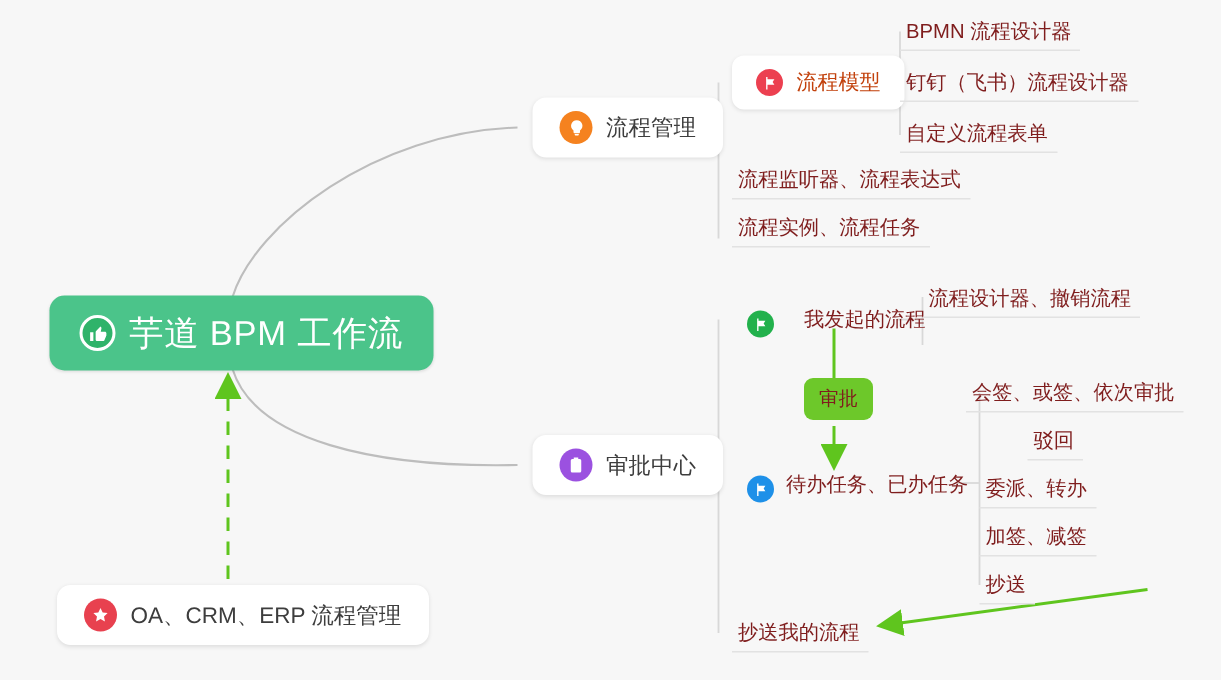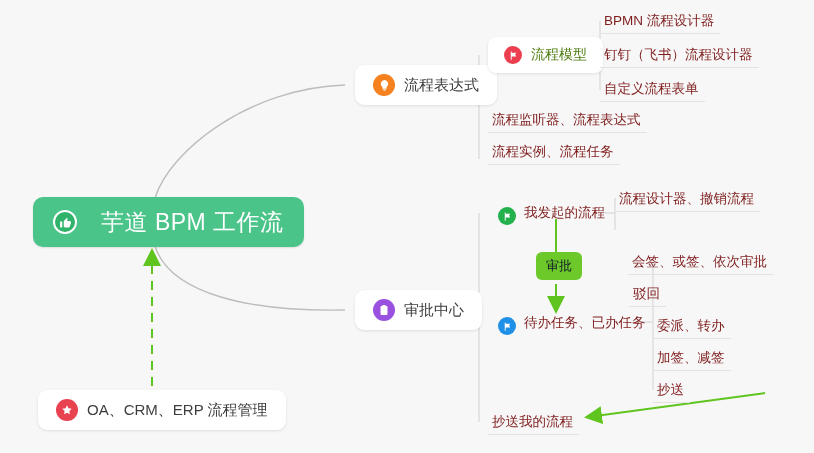--- a/index.html
+++ b/index.html
@@ -42,33 +42,33 @@
     background: #4bc48a;
     border-radius: 10px;
     padding: 0 20px;
     height: 50px;
     box-shadow: 0 1px 2px rgba(0,0,0,0.10);
   }
   .root-label {
     color: #ffffff;
     font-size: 23px;
     letter-spacing: 0.5px;
-    margin-left: 24px;
+    margin-left: 9px;
   }
 
   
   .card-node {
     background: #ffffff;
     border-radius: 8px;
     height: 36px;
     padding: 0 16px;
     box-shadow: 0 1px 3px rgba(0,0,0,0.10);
   }
   .card-label {
-    color: #4d7c0f;
+    color: #c2410c;
     font-size: 14px;
     margin-left: 9px;
   }
   .card-node.big {
     height: 40px;
     padding: 0 18px;
     border-radius: 9px;
   }
   .card-node.big .card-label {
     font-size: 15px;
@@ -127,21 +127,21 @@
 
   
   .tag-node {
     background: #6dc82a;
     border-radius: 6px;
     height: 28px;
     padding: 0 10px;
     justify-content: center;
   }
   .tag-label {
-    color: #0f172a;
+    color: #7f1d1d;
     font-size: 13px;
     font-family: Liberation Mono, monospace;
   }
 </style>
 </head>
 <body>
 
 <div id="canvas">
 
   <svg id="wires" viewBox="0 0 814 453" xmlns="http://www.w3.org/2000/svg">
@@ -189,21 +189,21 @@
     </span>
     <span class="root-label">芋道 BPM 工作流</span>
   </div>
 
   <div class="node card-node big" style="left:355px; top:65px;">
     <span class="ic ic-lg ic-orange">
       <svg width="13" height="13" viewBox="0 0 24 24" fill="#ffffff">
         <path d="M12 2a7 7 0 0 0-4 12.7V17a1 1 0 0 0 1 1h6a1 1 0 0 0 1-1v-2.3A7 7 0 0 0 12 2zM9.5 19h5v1a1 1 0 0 1-1 1h-3a1 1 0 0 1-1-1v-1z"></path>
       </svg>
     </span>
-    <span class="card-label">流程表达式</span>
+    <span class="card-label">流程管理</span>
   </div>
 
   <div class="node card-node" style="left:488px; top:37px;">
     <span class="ic ic-red">
       <svg width="11" height="11" viewBox="0 0 24 24" fill="#ffffff">
         <path d="M6 3v18h2v-7h10l-2.5-4L18 6H8V3z"></path>
       </svg>
     </span>
     <span class="card-label">流程模型</span>
   </div>
@@ -227,21 +227,21 @@
 
   <div class="node card-node big" style="left:355px; top:290px;">
     <span class="ic ic-lg ic-purple">
       <svg width="12" height="12" viewBox="0 0 24 24" fill="#ffffff">
         <path d="M9 2h6v2h2a2 2 0 0 1 2 2v14a2 2 0 0 1-2 2H7a2 2 0 0 1-2-2V6a2 2 0 0 1 2-2h2V2zm0 4v1h6V6h2v14H7V6h2z"></path>
       </svg>
     </span>
     <span class="card-label">审批中心</span>
   </div>
 
-  <div class="node text-node with-icon no-rule" style="left:494px; top:199px;">
+  <div class="node text-node with-icon no-rule" style="left:494px; top:199px;gap:12px;">
     <span class="ic ic-green">
       <svg width="11" height="11" viewBox="0 0 24 24" fill="#ffffff">
         <path d="M6 3v18h2v-7h10l-2.5-4L18 6H8V3z"></path>
       </svg>
     </span>
     <span class="t">我发起的流程</span>
   </div>
 
   <div class="node text-node" style="left:615px; top:186px;">
     <span class="t">流程设计器、撤销流程</span>
@@ -253,24 +253,24 @@
 
   <div class="node text-node with-icon no-rule" style="left:494px; top:309px;">
     <span class="ic ic-blue">
       <svg width="11" height="11" viewBox="0 0 24 24" fill="#ffffff">
         <path d="M6 3v18h2v-7h10l-2.5-4L18 6H8V3z"></path>
       </svg>
     </span>
     <span class="t">待办任务、已办任务</span>
   </div>
 
-  <div class="node text-node" style="left:628px; top:249px;">
+  <div class="node text-node" style="left:644px; top:249px;">
     <span class="t">会签、或签、依次审批</span>
   </div>
-  <div class="node text-node" style="left:629px; top:281px;">
+  <div class="node text-node" style="left:685px; top:281px;">
     <span class="t">驳回</span>
   </div>
   <div class="node text-node" style="left:653px; top:313px;">
     <span class="t">委派、转办</span>
   </div>
   <div class="node text-node" style="left:653px; top:345px;">
     <span class="t">加签、减签</span>
   </div>
   <div class="node text-node" style="left:653px; top:377px;">
     <span class="t">抄送</span>

